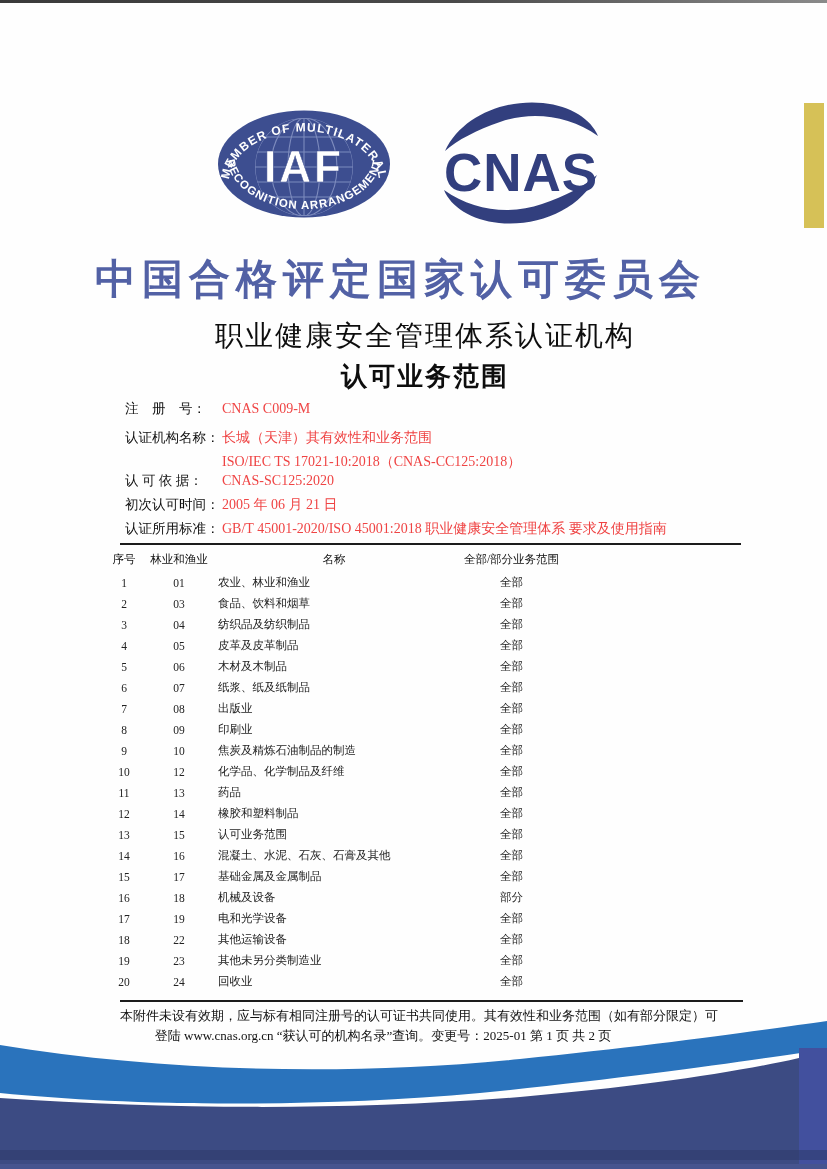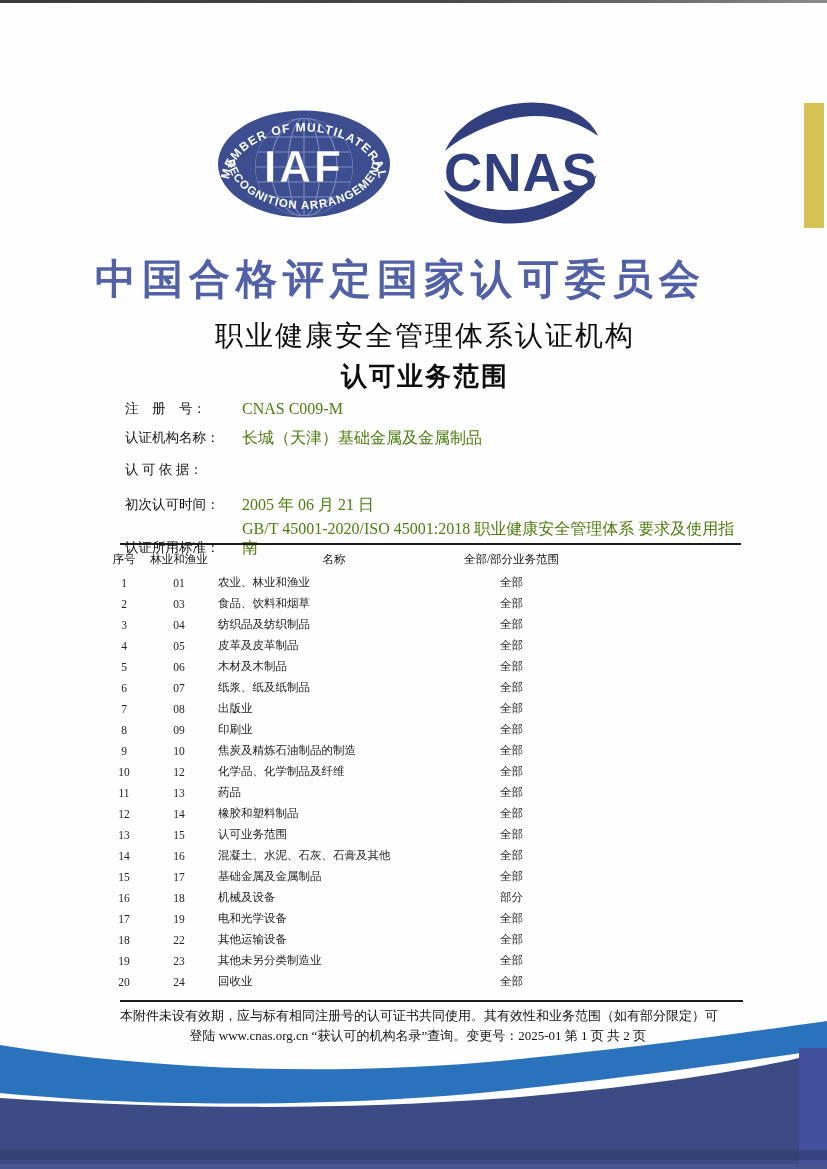--- a/index.html
+++ b/index.html
@@ -20,41 +20,41 @@
               font-family:"Liberation Sans","DejaVu Sans",sans-serif;
               font-size:28px; font-weight:400; letter-spacing:2px; color:#0d0d0d; }
   .scope-title { left:95px; top:359px; width:660px; text-align:center;
               font-family:"Liberation Sans","DejaVu Sans",sans-serif;
               font-size:26px; font-weight:700; letter-spacing:2px; color:#0d0d0d; }
 
   
   .fields { left:125px; top:398px; width:620px; }
   .frow { position:absolute; left:0; width:620px; display:flex; align-items:flex-end; }
   .flabel { width:97px; flex:0 0 97px; font-size:13.5px; color:#111; }
-  .fvalue { font-size:16px; color:#4d7c0f; line-height:19px;margin-left:20px; }
+  .fvalue { font-size:14px; color:#ef4444; line-height:19px; }
   .f0 { top:1px; }  .f1 { top:30px; }  .f2 { top:54px; }  .f3 { top:97px; }  .f4 { top:121px; }
   .f2 .flabel { padding-top:9px; }
 
   
   .hline { background:#1c1c1c; height:1.5px; }
   .line-top { left:120px; top:543px; width:621px; }
   .line-bottom { left:120px; top:1000px; width:623px; }
   .scope-table { left:104px; top:546px; width:622px; }
   .thead, .trow { display:grid; grid-template-columns:40px 70px 240px 115px 1fr; align-items:center; }
   .thead { height:26px; font-size:11.5px; }
   .trow { height:21px; font-size:11.5px; }
   .tcell { text-align:center; white-space:nowrap; }
   .thead .tcell { color:#111; }
   .trow .tcell { color:#222; }
   .c3 { text-align:left; padding-left:4px; }
   .thead .c3 { text-align:center; padding-left:0; }
 
   
   .footer-note { left:120px; top:1006px; width:626px; font-size:13px; line-height:20px; color:#111; }
-  .note-line2 { display:flex; justify-content:flex-end; }
+  .note-line2 { display:flex; justify-content:center; }
   .revision { padding-right:100px; }
 
   .waves { left:0; top:1019px; width:827px; height:150px; }
   svg text { font-family:"Liberation Sans","DejaVu Sans",sans-serif; }
 </style>
 </head>
 <body>
 
 <div class="abs top-edge"></div>
 <div class="abs bookmark"></div>
@@ -98,24 +98,28 @@
 <div class="abs scheme-title">职业健康安全管理体系认证机构</div>
 <div class="abs scope-title">认可业务范围</div>
 
 <div class="abs fields">
   <div class="frow f0">
     <span class="flabel">注　册　号：</span>
     <span class="fvalue">CNAS C009-M</span>
   </div>
   <div class="frow f1">
     <span class="flabel">认证机构名称：</span>
-    <span class="fvalue">长城（天津）基础金属及金属制品</span>
+    <span class="fvalue">长城（天津）其有效性和业务范围</span>
   </div>
   <div class="frow f2">
     <span class="flabel">认 可 依 据：</span>
+    <span class="fvalue">
+      <span style="display:block">ISO/IEC TS 17021-10:2018（CNAS-CC125:2018）</span>
+      <span style="display:block">CNAS-SC125:2020</span>
+    </span>
   </div>
   <div class="frow f3">
     <span class="flabel">初次认可时间：</span>
     <span class="fvalue">2005 年 06 月 21 日</span>
   </div>
   <div class="frow f4">
     <span class="flabel">认证所用标准：</span>
     <span class="fvalue">GB/T 45001-2020/ISO 45001:2018 职业健康安全管理体系 要求及使用指南</span>
   </div>
 </div>

